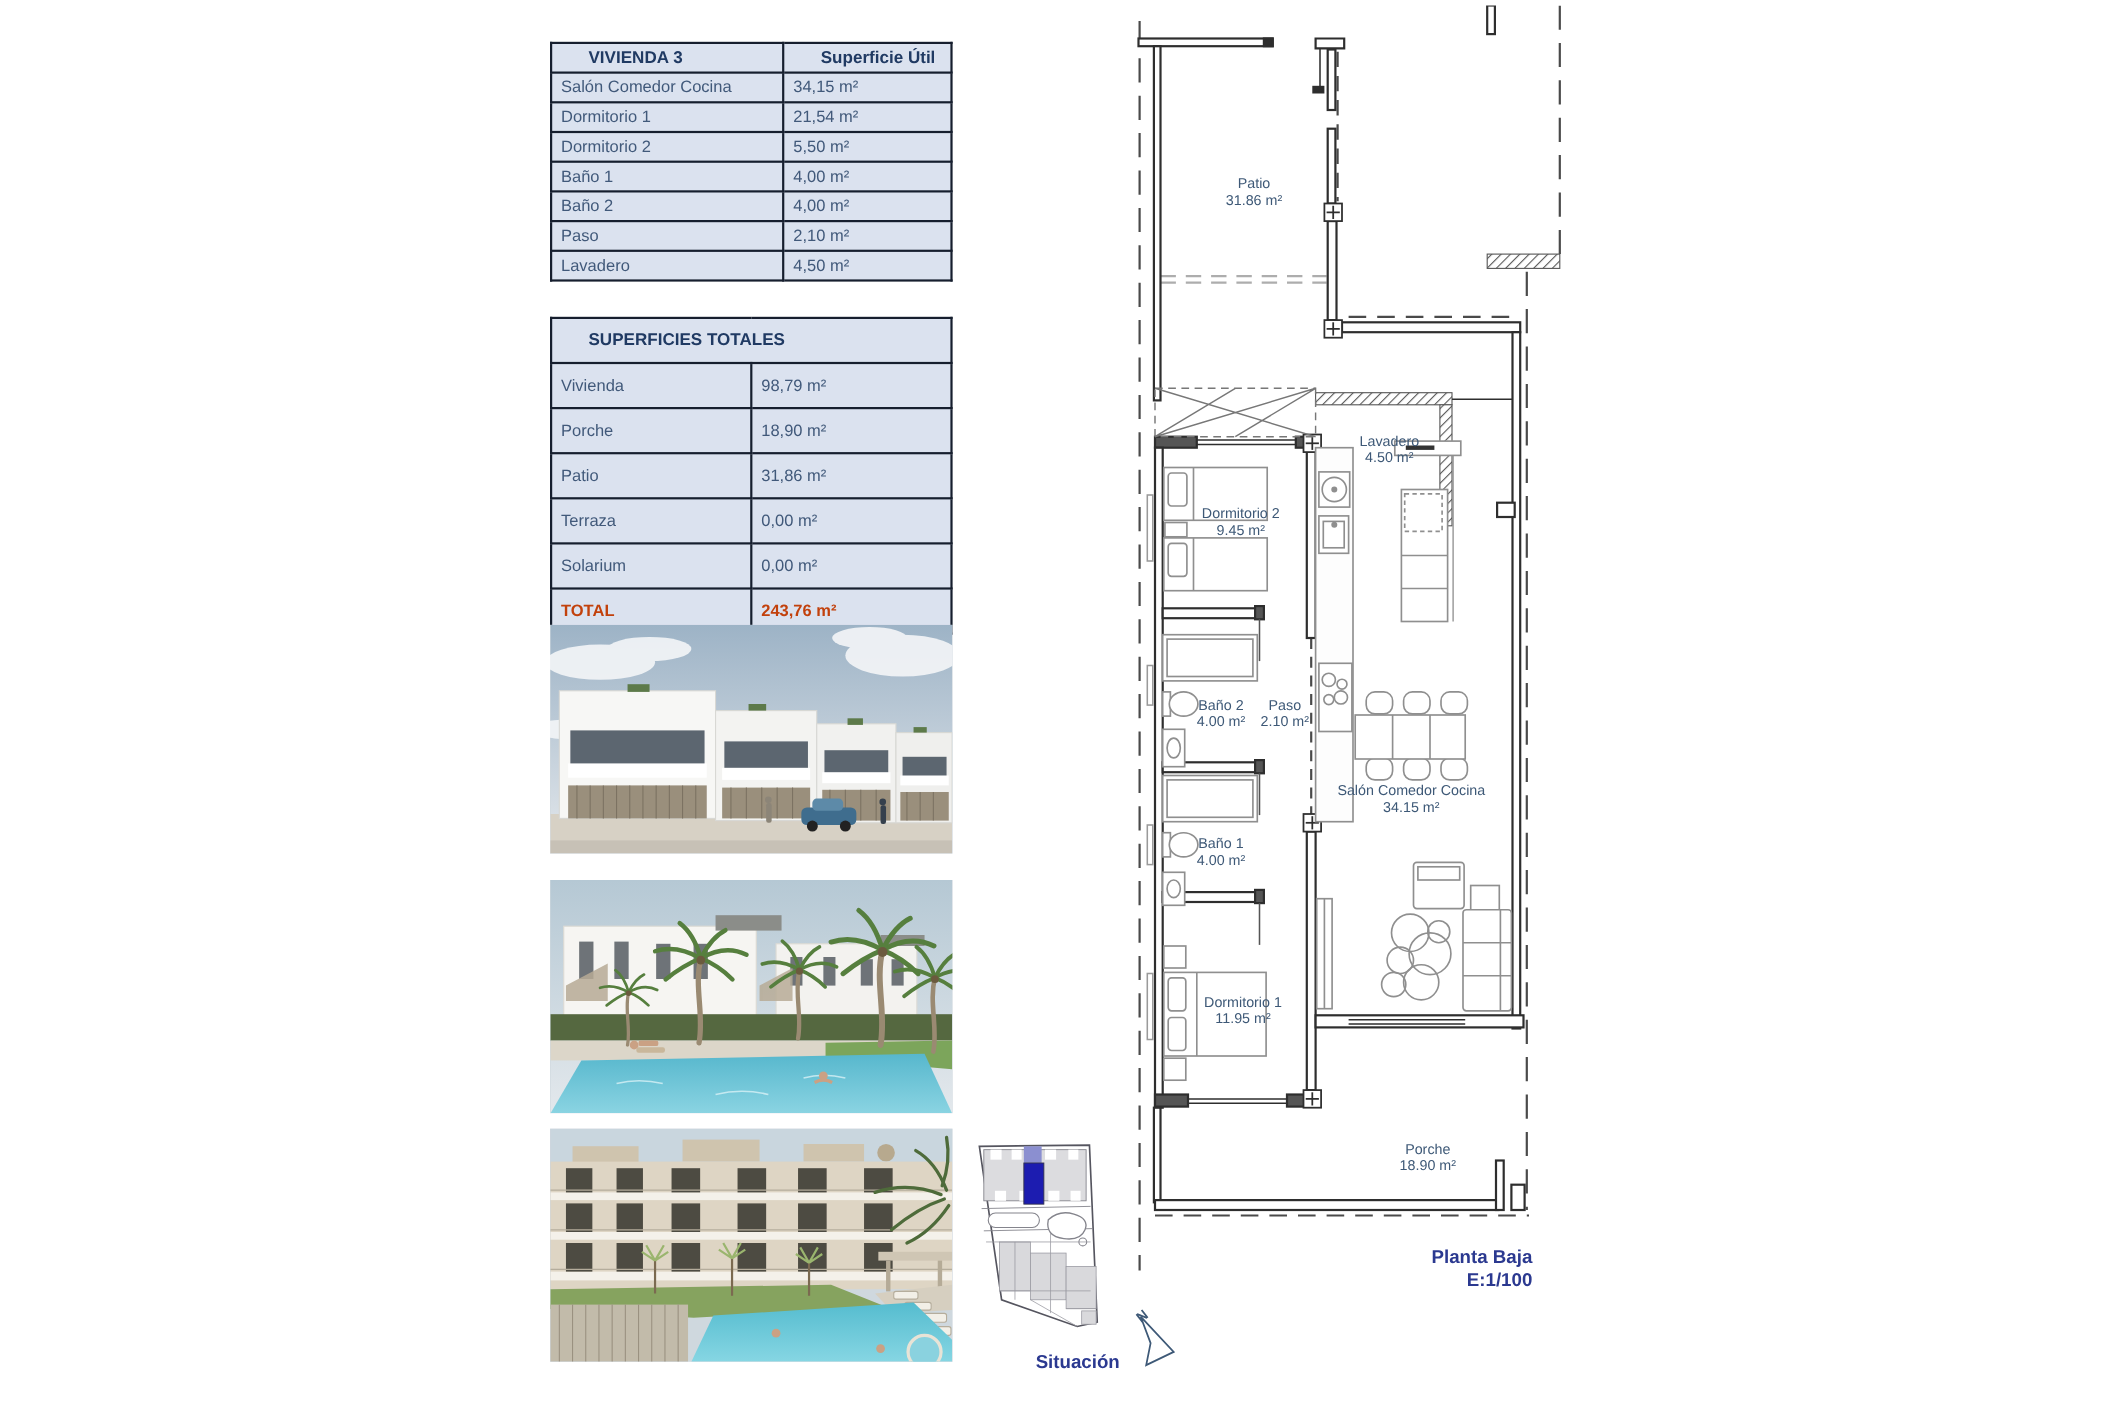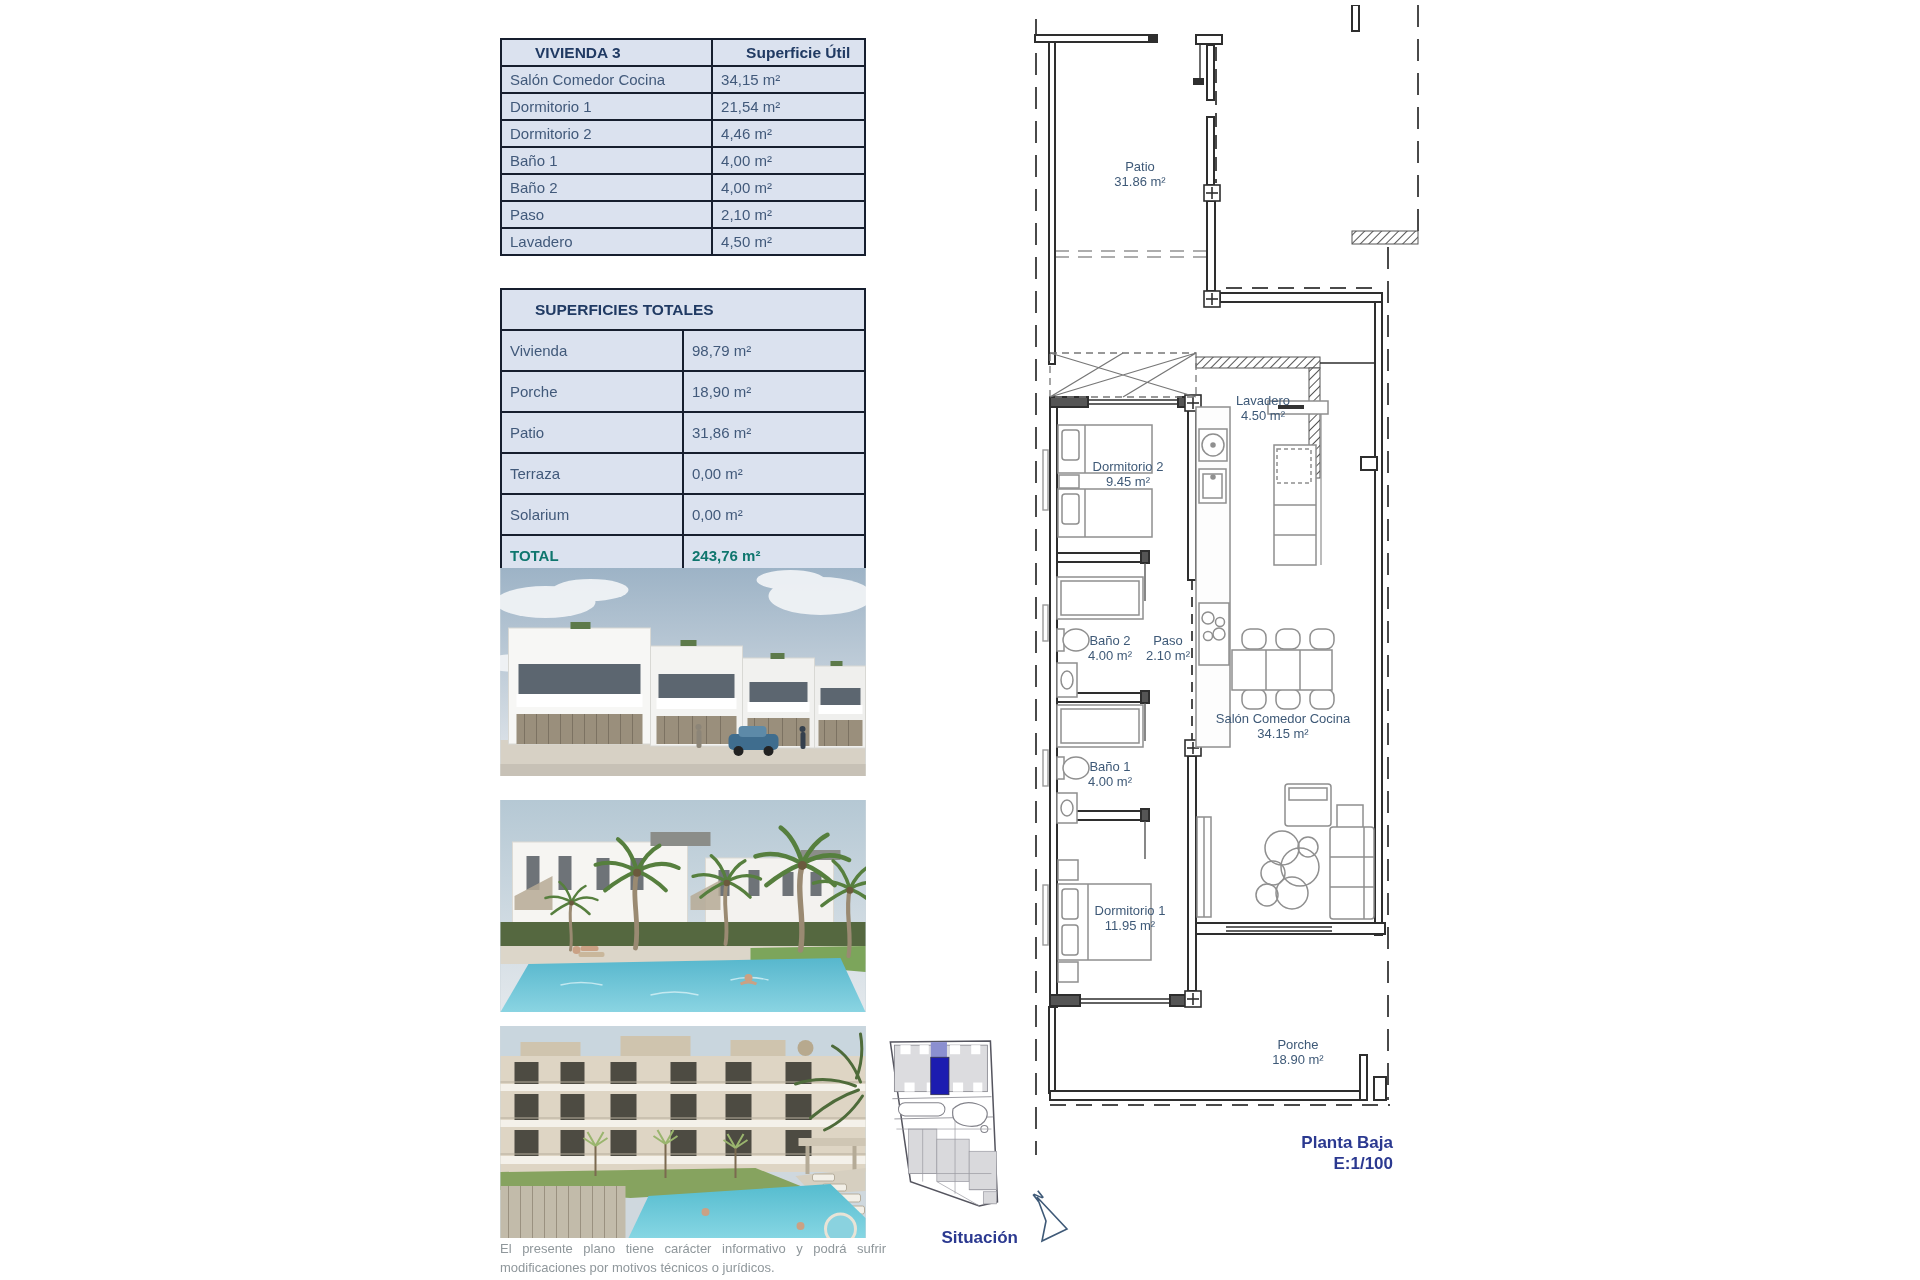--- a/index.html
+++ b/index.html
@@ -12,21 +12,21 @@
   table.area-table { border-collapse:collapse; width:366px; table-layout:fixed; }
   table.area-table td, table.area-table th {
       border:2.5px solid #161e2e; background:#dbe2ef;
       font-size:15px; color:#41597a; padding:0 8px; vertical-align:middle;
       white-space:nowrap; }
   table.t1 td, table.t1 th { height:27px; }
   table.t2 td, table.t2 th { height:41px; }
   table.area-table th { color:#203a63; font-weight:bold; text-align:left; font-size:15.5px;padding-left:33px; }
   .val { text-align:left; }
   th.val { text-align:right; }
-  tr.total td { font-weight:bold; color:#0f766e; }
+  tr.total td { font-weight:bold; color:#c2410c; }
   .t2wrap { margin-top:32px; }
 
   
   .photo { position:absolute; left:500px; width:366px; overflow:hidden; background:#cfd8de; }
   .photo svg { display:block; }
   #photo1 { top:568px; height:208px; }
   #photo2 { top:800px; height:212px; }
   #photo3 { top:1026px; height:212px; }
 
   
@@ -60,21 +60,21 @@
       <tr>
             <td>Salón Comedor Cocina</td>
             <td class="val">34,15 m²</td>
           </tr>
       <tr>
             <td>Dormitorio 1</td>
             <td class="val">21,54 m²</td>
           </tr>
       <tr>
             <td>Dormitorio 2</td>
-            <td class="val">4,46 m²</td>
+            <td class="val">5,50 m²</td>
           </tr>
       <tr>
             <td>Baño 1</td>
             <td class="val">4,00 m²</td>
           </tr>
       <tr>
             <td>Baño 2</td>
             <td class="val">4,00 m²</td>
           </tr>
       <tr>
@@ -344,21 +344,20 @@
       <g stroke="#4e6b3a" stroke-width="3" fill="none" stroke-linecap="round">
         <path d="M355,60 q-30,-12 -60,-2"></path>
           <path d="M358,64 q-24,8 -48,28"></path>
         <path d="M360,56 q-10,-26 -28,-36"></path>
           <path d="M362,70 q-16,24 -38,34"></path>
         <path d="M356,52 q8,-22 4,-44"></path>
       </g>
     </svg>
   </div>
 
-  <div class="disclaimer">El presente plano tiene carácter informativo y podrá sufrir modificaciones por motivos técnicos o jurídicos.</div>
 
   <div class="situacion">
     <svg width="132" height="186" viewBox="0 0 130 184">
       <polygon points="4,10 103,9 110,168 92,172 24,148" fill="#ffffff" stroke="#55555f" stroke-width="1.5"></polygon>
       <g>
         <rect x="8" y="13" width="92" height="46" fill="#dcdcdf" stroke="#84848c" stroke-width="0.8"></rect>
         <g fill="#ffffff">
           <rect x="14" y="13" width="10" height="9"></rect>
             <rect x="33" y="13" width="9" height="9"></rect>
             <rect x="63" y="13" width="10" height="9"></rect>

